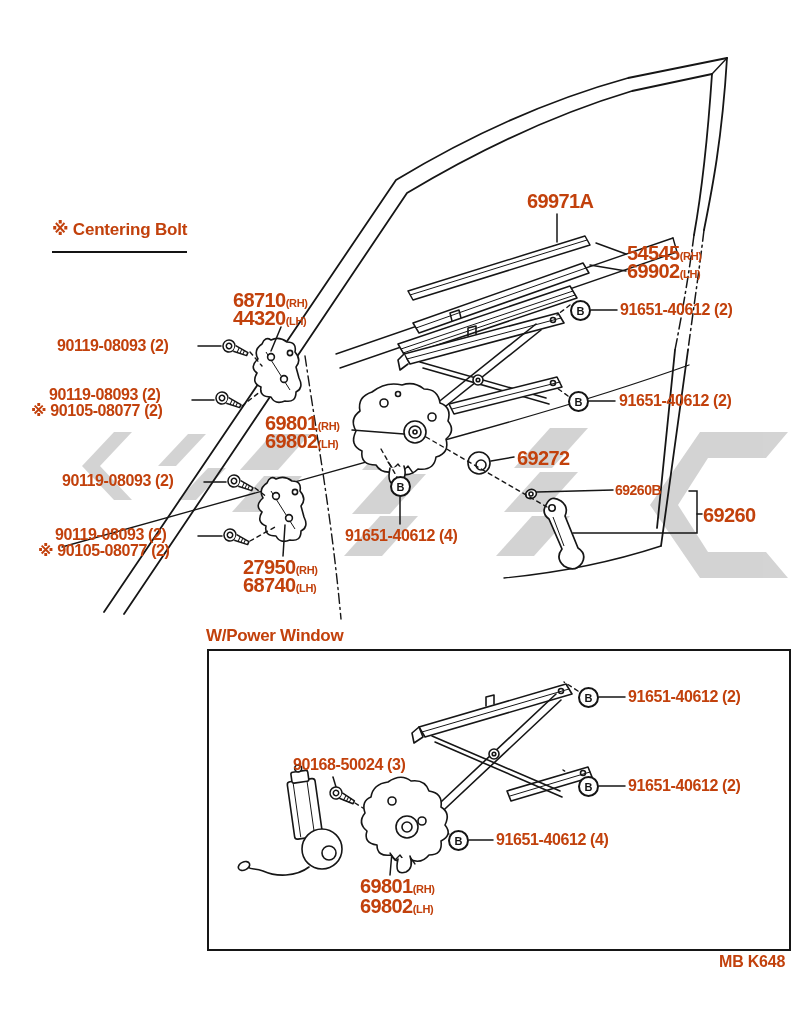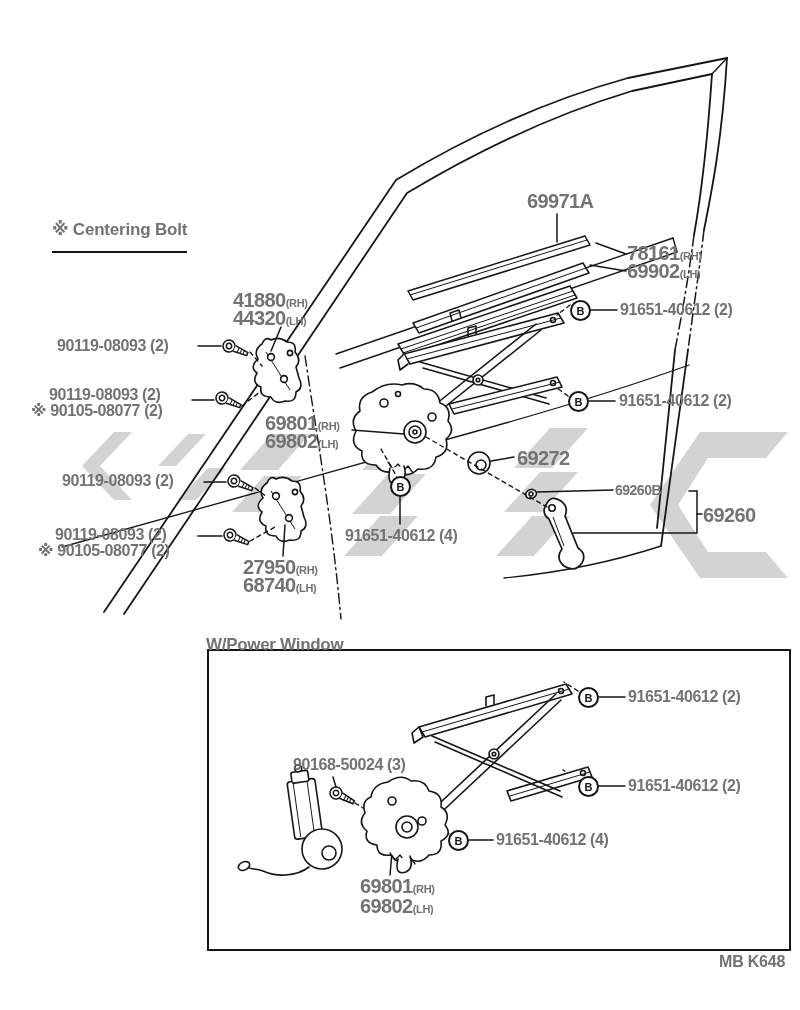--- a/index.html
+++ b/index.html
@@ -1,27 +1,27 @@
 <!DOCTYPE html>
 <html><head>
 <meta charset="utf-8">
 <style>
   html,body { margin:0; padding:0; background:#ffffff; }
   .stage {
     position:relative; width:800px; height:1010px; background:#ffffff;
     font-family:"Liberation Sans","DejaVu Sans",sans-serif; overflow:hidden;
   }
   svg.art { position:absolute; left:0; top:0; }
-  .lbl { position:absolute; color:#737373; font-weight:700; white-space:nowrap; line-height:1; }
+  .lbl { position:absolute; color:#c2410c; font-weight:700; white-space:nowrap; line-height:1; }
   .num20 { font-size:20px; letter-spacing:-0.6px; }
   .num18 { font-size:14px; letter-spacing:-0.5px; }
   .sfx  { font-size:11px; letter-spacing:-0.3px; font-weight:700;margin-top:28px; }
   .f16  { font-size:16px; letter-spacing:-0.4px; }
   .note { font-size:17px; letter-spacing:-0.2px; border-bottom:2px solid #141414; padding-bottom:13px; }
-  .pwtitle { font-size:17px; letter-spacing:-0.3px;margin-top:9px; }
+  .pwtitle { font-size:17px; letter-spacing:-0.3px; }
   .code { font-size:16px; letter-spacing:-0.2px; }
   .bmark {
     position:absolute; width:17px; height:17px; border:2px solid #141414; border-radius:50%;
     color:#141414; font-size:11px; font-weight:700; display:flex; align-items:center; justify-content:center;
     background:#ffffff;
   }
 </style>
 </head>
 <body>
 
@@ -213,24 +213,24 @@
       <path d="M309,867 C296,877 276,877 263,871 C255,868 251,870 248,867"></path>
       <ellipse cx="244" cy="866" rx="6" ry="4" transform="rotate(-25 244 866)" fill="#ffffff"></ellipse>
       <use href="#screw" transform="translate(336,793) rotate(28)"></use>
     </g>
   </svg>
 
   <div class="lbl note" style="left:52px;top:221px">※ Centering Bolt</div>
 
   <div class="lbl num20" style="left:527px;top:191px">69971A</div>
 
-  <div class="lbl num20" style="left:627px;top:243px"><span>78161</span><span class="sfx">(RH)</span></div>
+  <div class="lbl num20" style="left:627px;top:243px"><span>54545</span><span class="sfx">(RH)</span></div>
   <div class="lbl num20" style="left:627px;top:261px"><span>69902</span><span class="sfx">(LH)</span></div>
 
-  <div class="lbl num20" style="left:233px;top:290px"><span>41880</span><span class="sfx">(RH)</span></div>
+  <div class="lbl num20" style="left:233px;top:290px"><span>68710</span><span class="sfx">(RH)</span></div>
   <div class="lbl num20" style="left:233px;top:308px"><span>44320</span><span class="sfx">(LH)</span></div>
 
   <div class="lbl f16" style="left:57px;top:338px">90119-08093 (2)</div>
   <div class="lbl f16" style="left:49px;top:387px">90119-08093 (2)</div>
   <div class="lbl f16" style="left:31px;top:403px">※ 90105-08077 (2)</div>
 
   <div class="lbl num20" style="left:265px;top:413px"><span>69801</span><span class="sfx">(RH)</span></div>
   <div class="lbl num20" style="left:265px;top:431px"><span>69802</span><span class="sfx">(LH)</span></div>
 
   <div class="bmark" style="left:570px;top:300px">B</div>

